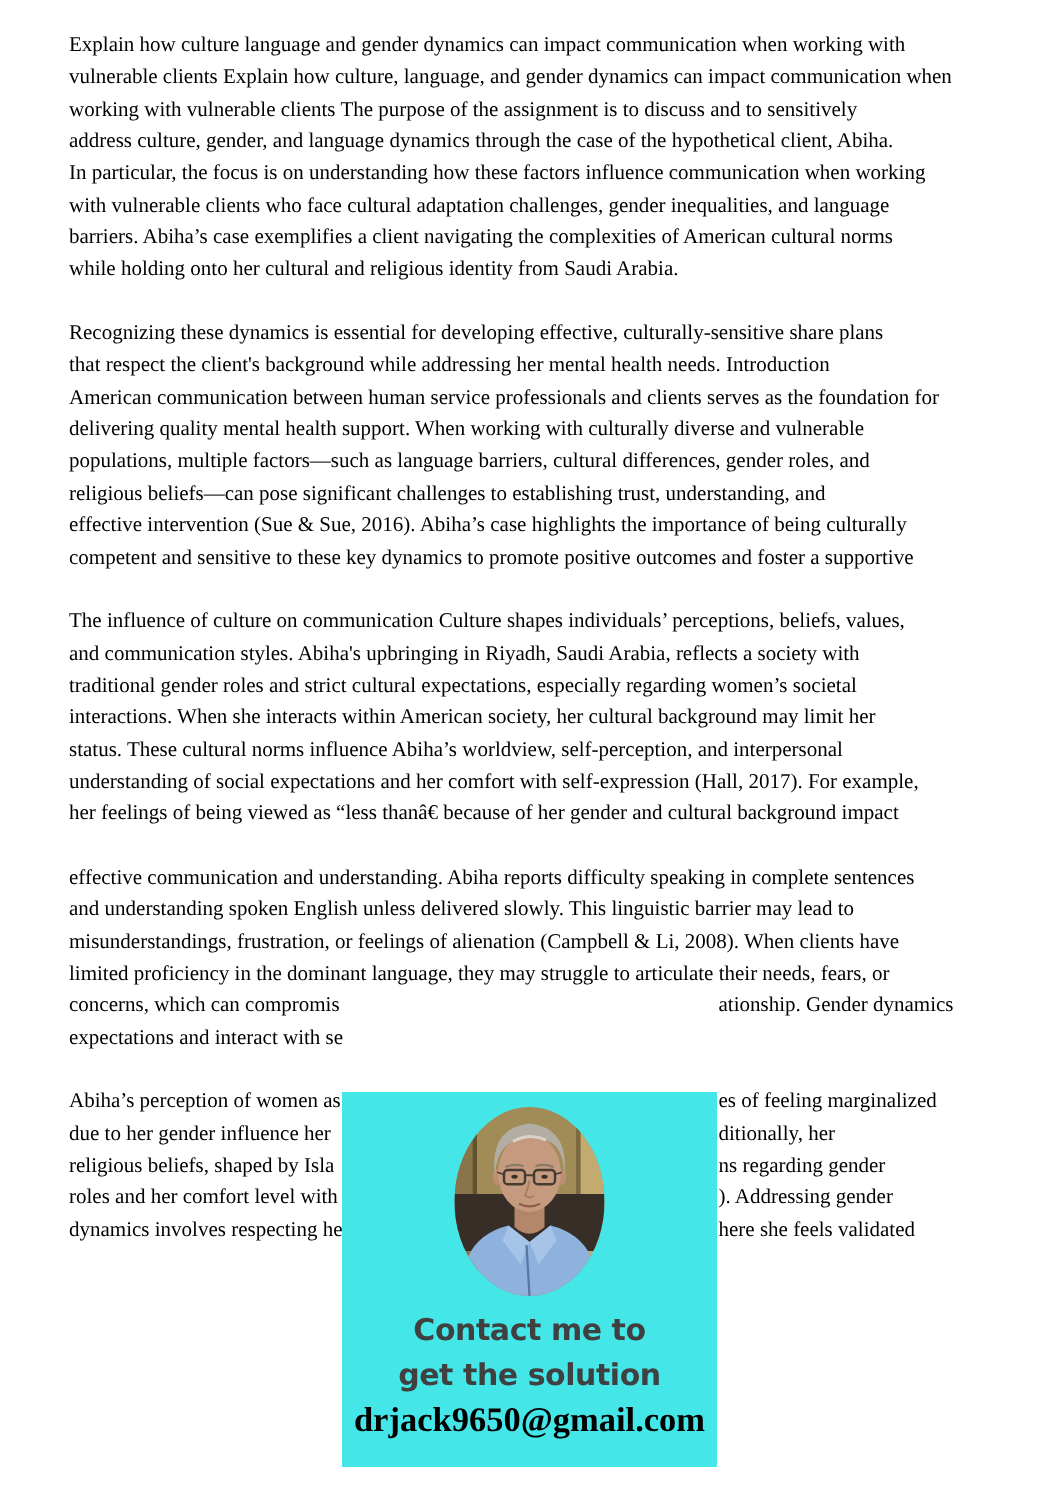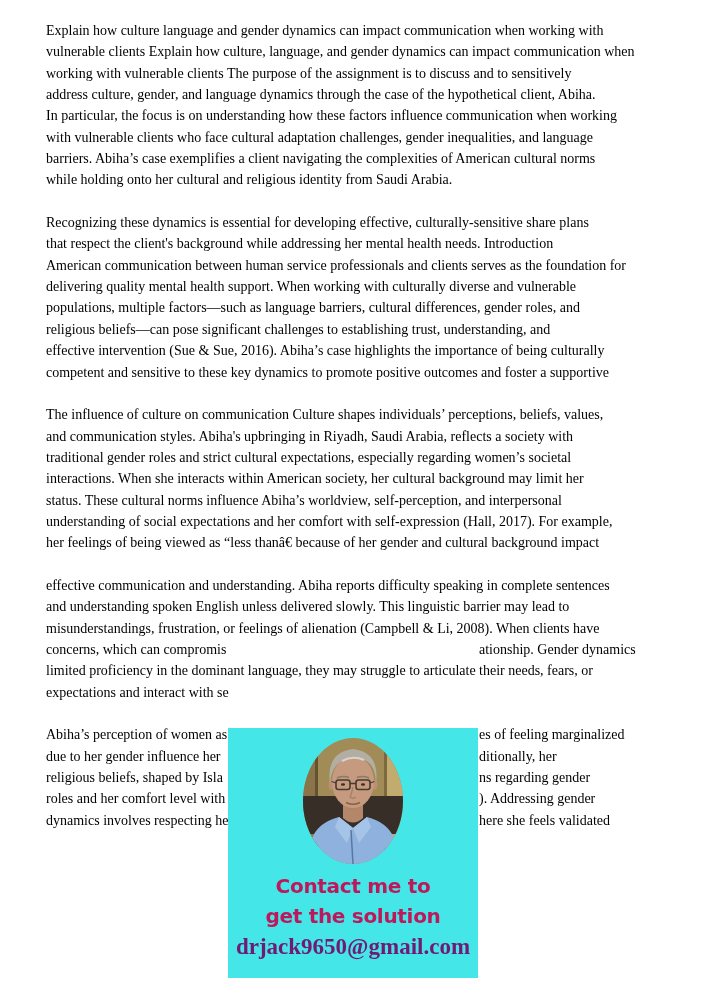--- a/index.html
+++ b/index.html
@@ -101,22 +101,22 @@
         <div class="line"><span>traditional gender roles and strict cultural expectations, especially regarding women’s societal</span></div>
         <div class="line"><span>interactions. When she interacts within American society, her cultural background may limit her</span></div>
         <div class="line"><span>status. These cultural norms influence Abiha’s worldview, self-perception, and interpersonal</span></div>
         <div class="line"><span>understanding of social expectations and her comfort with self-expression (Hall, 2017). For example,</span></div>
         <div class="line"><span>her feelings of being viewed as “less thanâ€ because of her gender and cultural background impact</span></div>
       </div>
       <div class="para">
         <div class="line"><span>effective communication and understanding. Abiha reports difficulty speaking in complete sentences</span></div>
         <div class="line"><span>and understanding spoken English unless delivered slowly. This linguistic barrier may lead to</span></div>
         <div class="line"><span>misunderstandings, frustration, or feelings of alienation (Campbell &amp; Li, 2008). When clients have</span></div>
+        <div class="line"><span>limited proficiency in the dominant language, they may struggle to articulate their needs, fears, or</span></div>
         <div class="line"><span>concerns, which can compromis</span><span class="frag-right">ationship. Gender dynamics</span></div>
-        <div class="line"><span>limited proficiency in the dominant language, they may struggle to articulate their needs, fears, or</span></div>
         <div class="line"><span>expectations and interact with se</span></div>
       </div>
       <div class="para">
         <div class="line"><span>Abiha’s perception of women as</span><span class="frag-right">es of feeling marginalized</span></div>
         <div class="line"><span>due to her gender influence her </span><span class="frag-right">ditionally, her</span></div>
         <div class="line"><span>religious beliefs, shaped by Isla</span><span class="frag-right">ns regarding gender</span></div>
         <div class="line"><span>roles and her comfort level with</span><span class="frag-right">). Addressing gender</span></div>
         <div class="line"><span>dynamics involves respecting he</span><span class="frag-right">here she feels validated</span></div>
       </div>
     </div>
@@ -153,20 +153,20 @@
           <path d="M47,45.5 h6" stroke="#453b31" stroke-width="1.4" fill="none"></path>
           <path d="M33,45 L28.5,43.5 M67,45 L71.5,43.5" stroke="#453b31" stroke-width="1.2" fill="none"></path>
           <ellipse cx="40" cy="46.5" rx="2.1" ry="1.3" fill="#3a2d24"></ellipse>
           <ellipse cx="60" cy="46.5" rx="2.1" ry="1.3" fill="#3a2d24"></ellipse>
           <path d="M50,49 q-1.5,7 -3,10 q3,2.5 6,0" stroke="#a97f62" stroke-width="1.3" fill="none"></path>
           <path d="M43,64.5 q7,3.5 14,0" stroke="#8d604a" stroke-width="1.5" fill="none"></path>
           <path d="M45,70.5 q5,2 10,0" stroke="#b0835f" stroke-width="1" fill="none"></path>
         </g>
       </svg>
     </div>
-    <div class="promo-heading" style="color: #be185d;">
+    <div class="promo-heading" style="color: #404040;">
       <div>Contact me to</div>
       <div>get the solution</div>
     </div>
-    <div class="promo-email" style="color: #701a75;">drjack9650@gmail.com</div>
+    <div class="promo-email" style="color: #000000;">drjack9650@gmail.com</div>
   </div>
 
 </div>
 
 </body></html>

